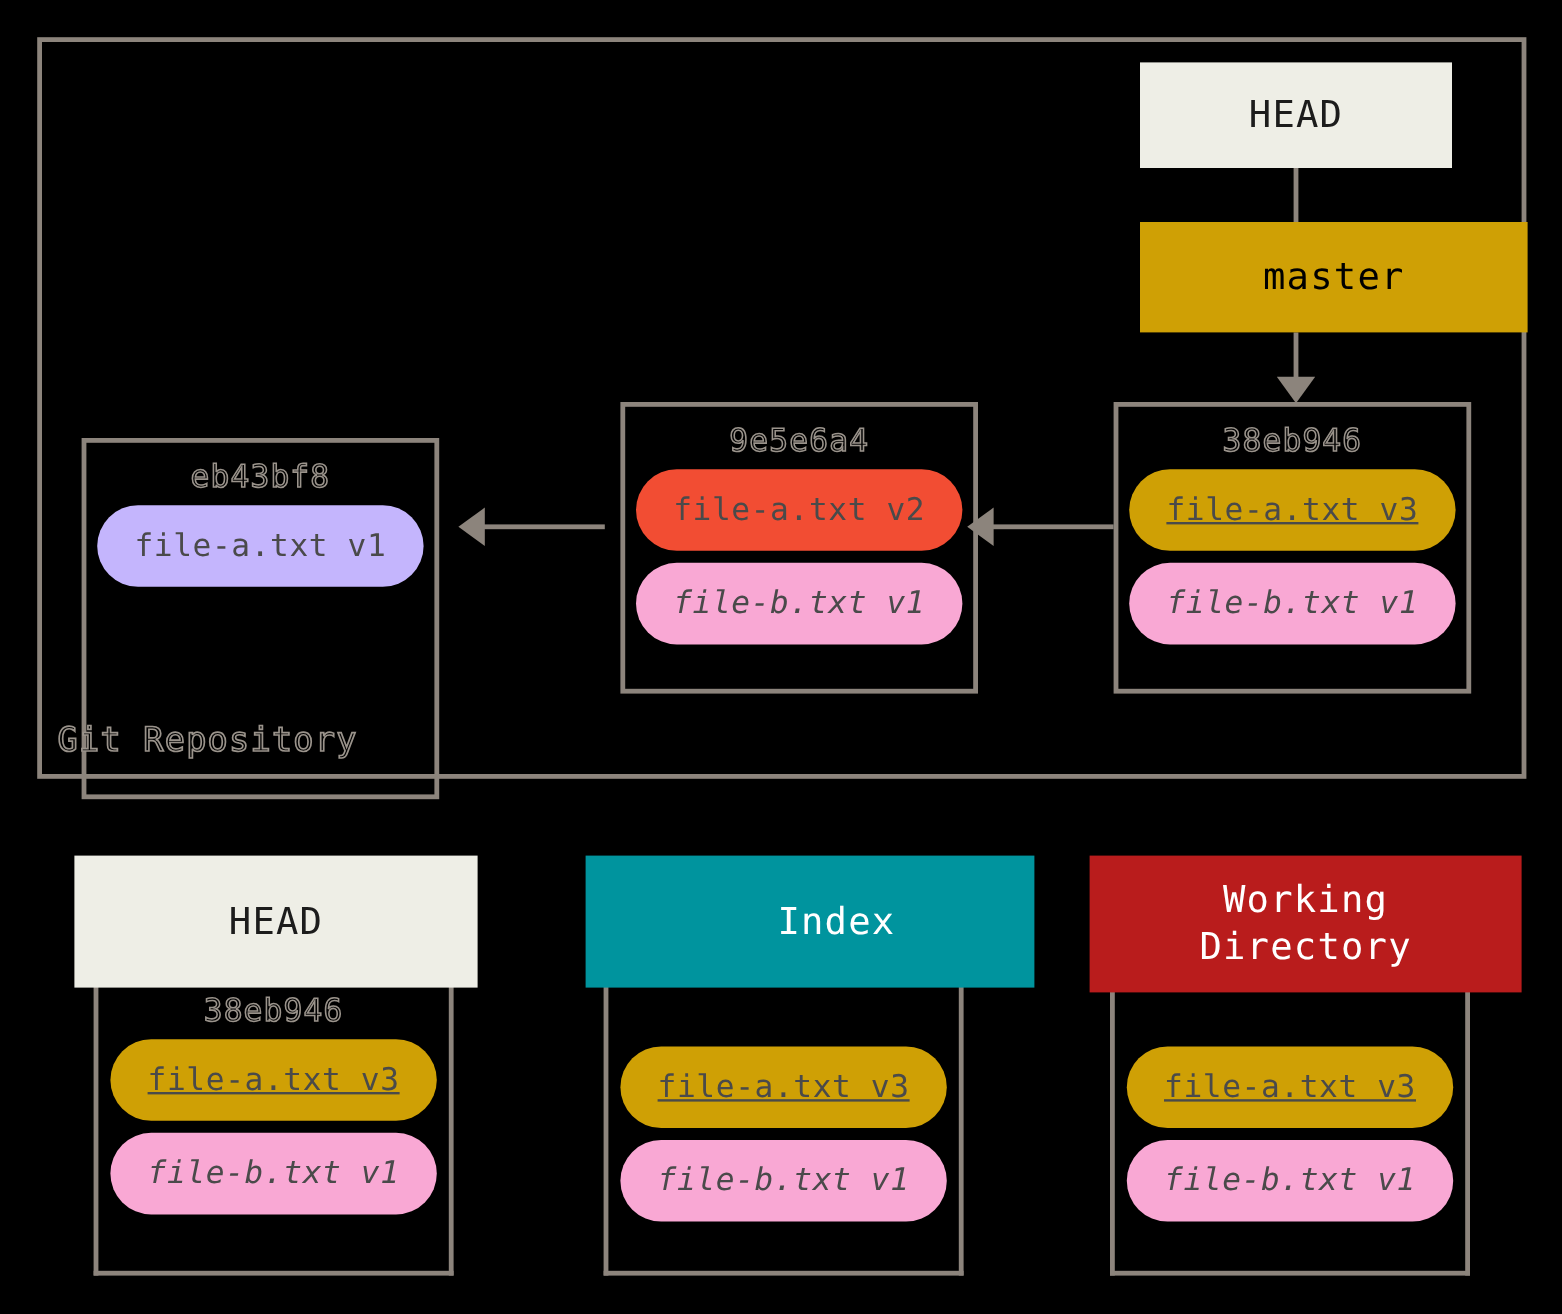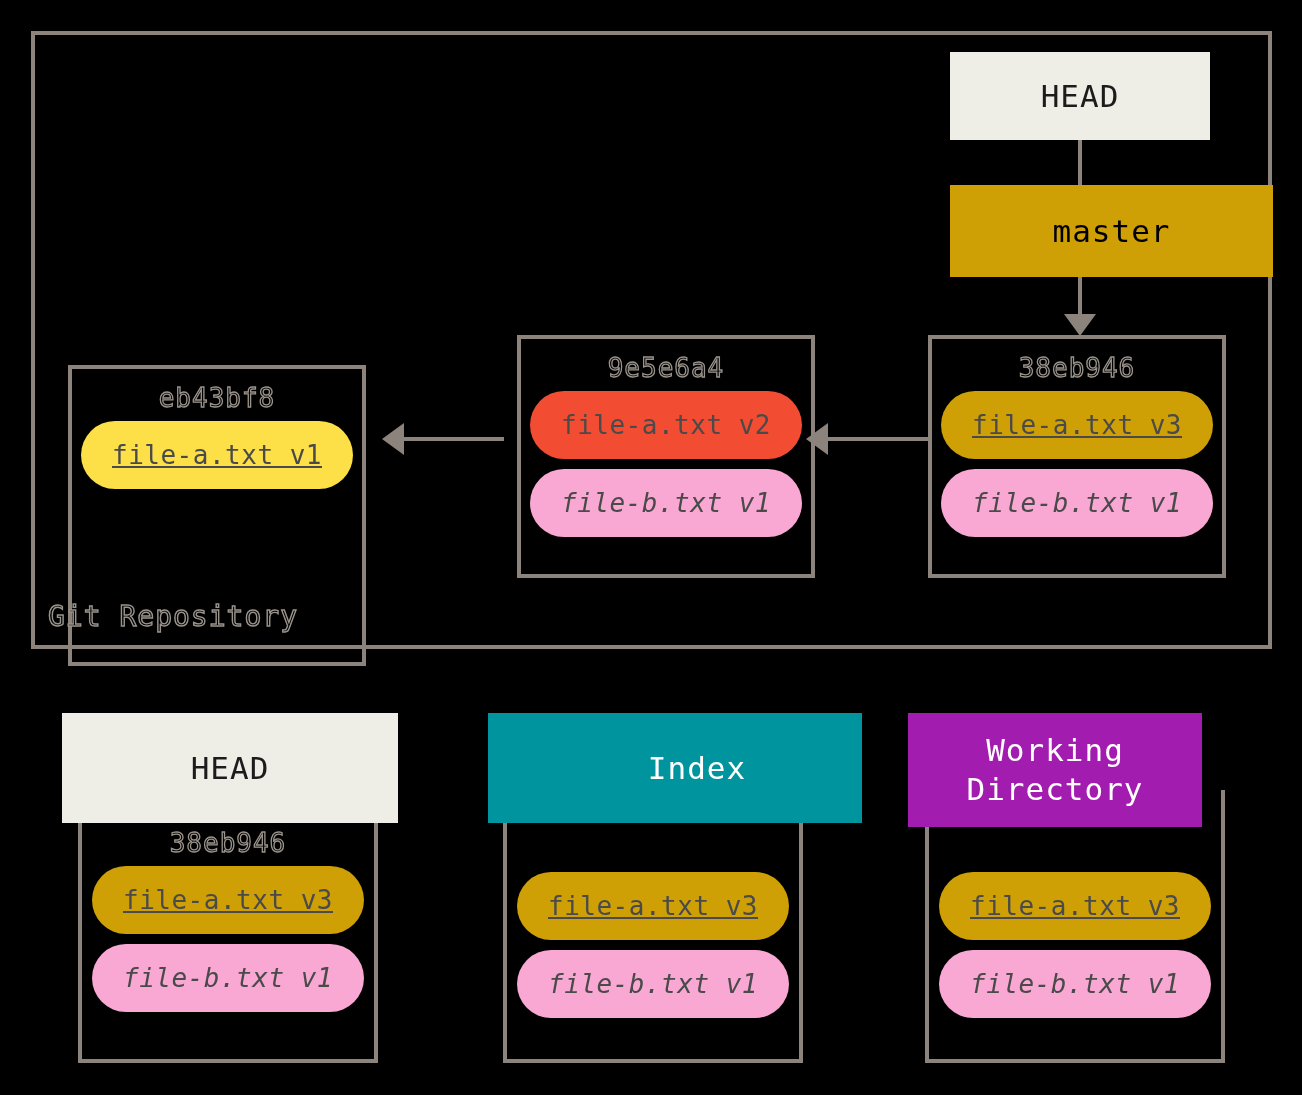--- a/index.html
+++ b/index.html
@@ -139,21 +139,21 @@
     border-radius: 34px;
     margin: 0 auto 10px auto;
     display: flex;
     align-items: center;
     justify-content: center;
     font-size: 26px;
     letter-spacing: 0.5px;
     color: #4a4a4a;
     white-space: nowrap;
   }
-  .pill.teal   { background: #fde047; text-decoration: underline; }
+  .pill.teal   { background: #c4b5fd; }
   .pill.red    { background: #f24d33; }
   .pill.gold   { background: #cfa005; text-decoration: underline; }
   .pill.cream  { background: #f9a8d4; font-style: italic; }
 
   .commit .pill { width: 272px; }
 
   
   .edge {
     position: absolute;
     height: 4px;
@@ -180,21 +180,21 @@
     align-items: center;
     justify-content: center;
     text-align: center;
     font-size: 31px;
     letter-spacing: 1px;
     line-height: 1.25;
     z-index: 5;
   }
   .col-header.head-h  { left: 62px;  top: 713px; width: 336px; height: 110px; background: #eeeee6; color: #1c1c1c; }
   .col-header.index-h { left: 488px; top: 713px; width: 330px; height: 110px; background: #00949e; color: #ffffff; padding-left: 44px; }
-  .col-header.wd-h    { left: 908px; top: 713px; width: 294px; height: 114px; background: #a21caf; color: #ffffff; }
+  .col-header.wd-h    { left: 908px; top: 713px; width: 360px; height: 114px; background: #b91c1c; color: #ffffff; }
 
   .col-body {
     position: absolute;
     border: 4px solid #8c847c;
     border-top: none;
     box-sizing: border-box;
     z-index: 3;
   }
   .col-body.head-b  { left: 78px;  top: 790px;  width: 300px; height: 273px; }
   .col-body.index-b { left: 503px; top: 790px;  width: 300px; height: 273px; }

